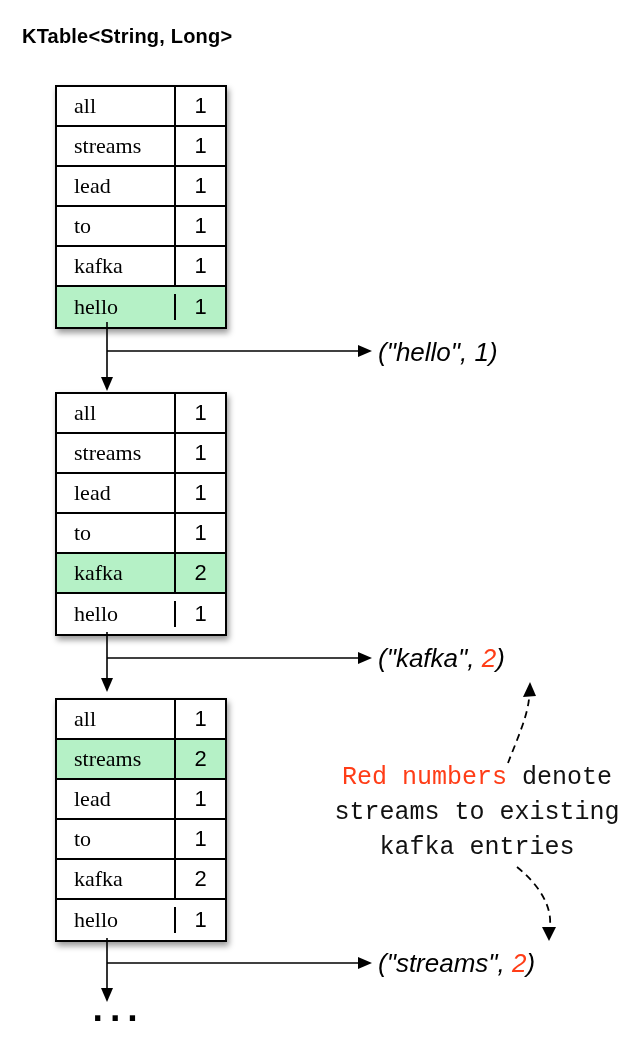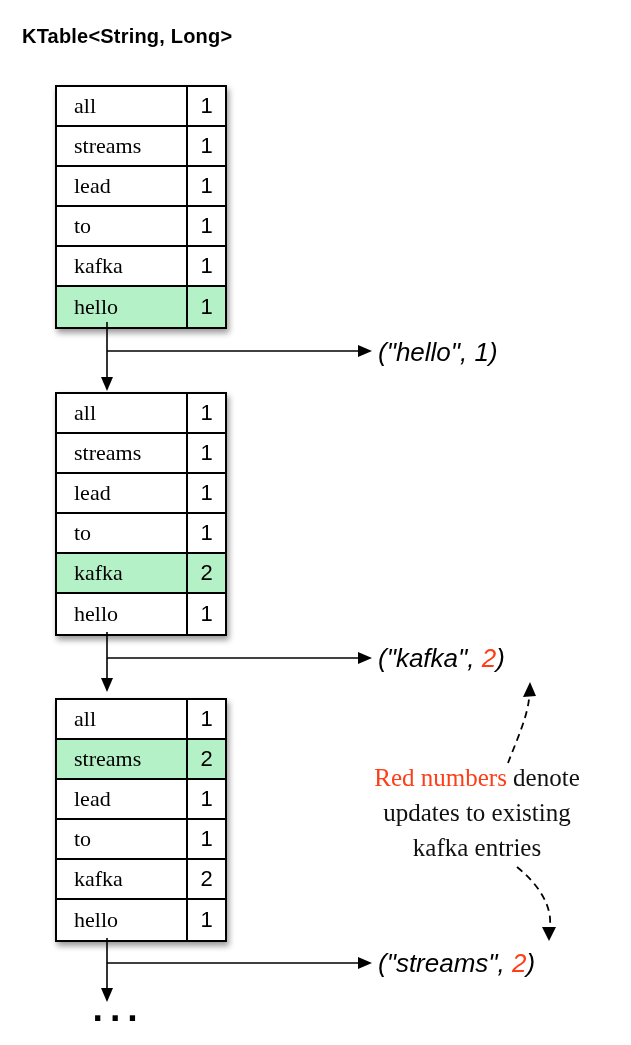--- a/index.html
+++ b/index.html
@@ -16,43 +16,43 @@
 
   .tbl{
     position:absolute;left:55px;width:172px;box-sizing:border-box;
     border:2px solid #000;background:#fff;
     box-shadow:2px 4px 6px rgba(0,0,0,0.40);
   }
   .row{
     display:flex;height:40px;box-sizing:border-box;border-bottom:2px solid #000;
     background:#fff;
   }
-  .row:last-child{border-bottom:none;}
+  .row:last-child{border-bottom:none;align-items:center;}
   .row.hl{background:#b5f1c6;}
   .cell{box-sizing:border-box;display:flex;align-items:center;}
   .cell.word{
-    width:131px;border-right:2px solid #000;padding-left:17px;
+    width:119px;border-right:2px solid #000;padding-left:17px;
     font-family:"Liberation Serif",serif;font-size:22px;color:#000;
   }
   .cell.cnt{
     flex:1;justify-content:center;font-family:"Liberation Sans",sans-serif;
     font-size:22px;color:#000;
   }
   .cnt-red{color:#ff3d17;}
 
   .record{
     position:absolute;left:378px;transform:translateY(-50%);
     font-style:italic;font-size:26px;color:#000;white-space:pre;
   }
   .record .redval{color:#ff3d17;font-style:italic;}
 
   .annotation{
     position:absolute;left:477px;top:760px;transform:translateX(-50%);
     text-align:center;font-size:25px;line-height:35px;color:#111;
-    font-family:Liberation Serif, serif;white-space:nowrap;
+    font-family:Liberation Mono, monospace;white-space:nowrap;
   }
   .annotation .red{color:#ff3d17;}
 
   .ellipsis{
     position:absolute;left:92px;top:993px;font-size:30px;font-weight:bold;
     letter-spacing:6px;color:#000;font-family:"DejaVu Sans",sans-serif;
   }
 
   svg.overlay{position:absolute;left:0;top:0;pointer-events:none;}
   .stroke{stroke:#000;stroke-width:1.6;fill:none;}
@@ -146,21 +146,21 @@
         <div class="cell cnt">1</div>
       </div>
   </div>
 
   <div class="record" style="top:352px"><span>("hello", </span><span>1</span><span>)</span></div>
   <div class="record" style="top:658px"><span>("kafka", </span><span class="redval">2</span><span>)</span></div>
   <div class="record" style="top:963px"><span>("streams", </span><span class="redval">2</span><span>)</span></div>
 
   <div class="annotation">
     <div><span class="red">Red numbers</span><span> denote</span></div>
-    <div>updates to existing</div>
+    <div>streams to existing</div>
     <div>kafka entries</div>
   </div>
 
   <div class="ellipsis">...</div>
 
   <svg class="overlay" width="631" height="1045" viewBox="0 0 631 1045">
 
     <path class="stroke" d="M107 322 L107 379"></path>
     <polygon class="head" points="107,391 101,377 113,377"></polygon>
 

